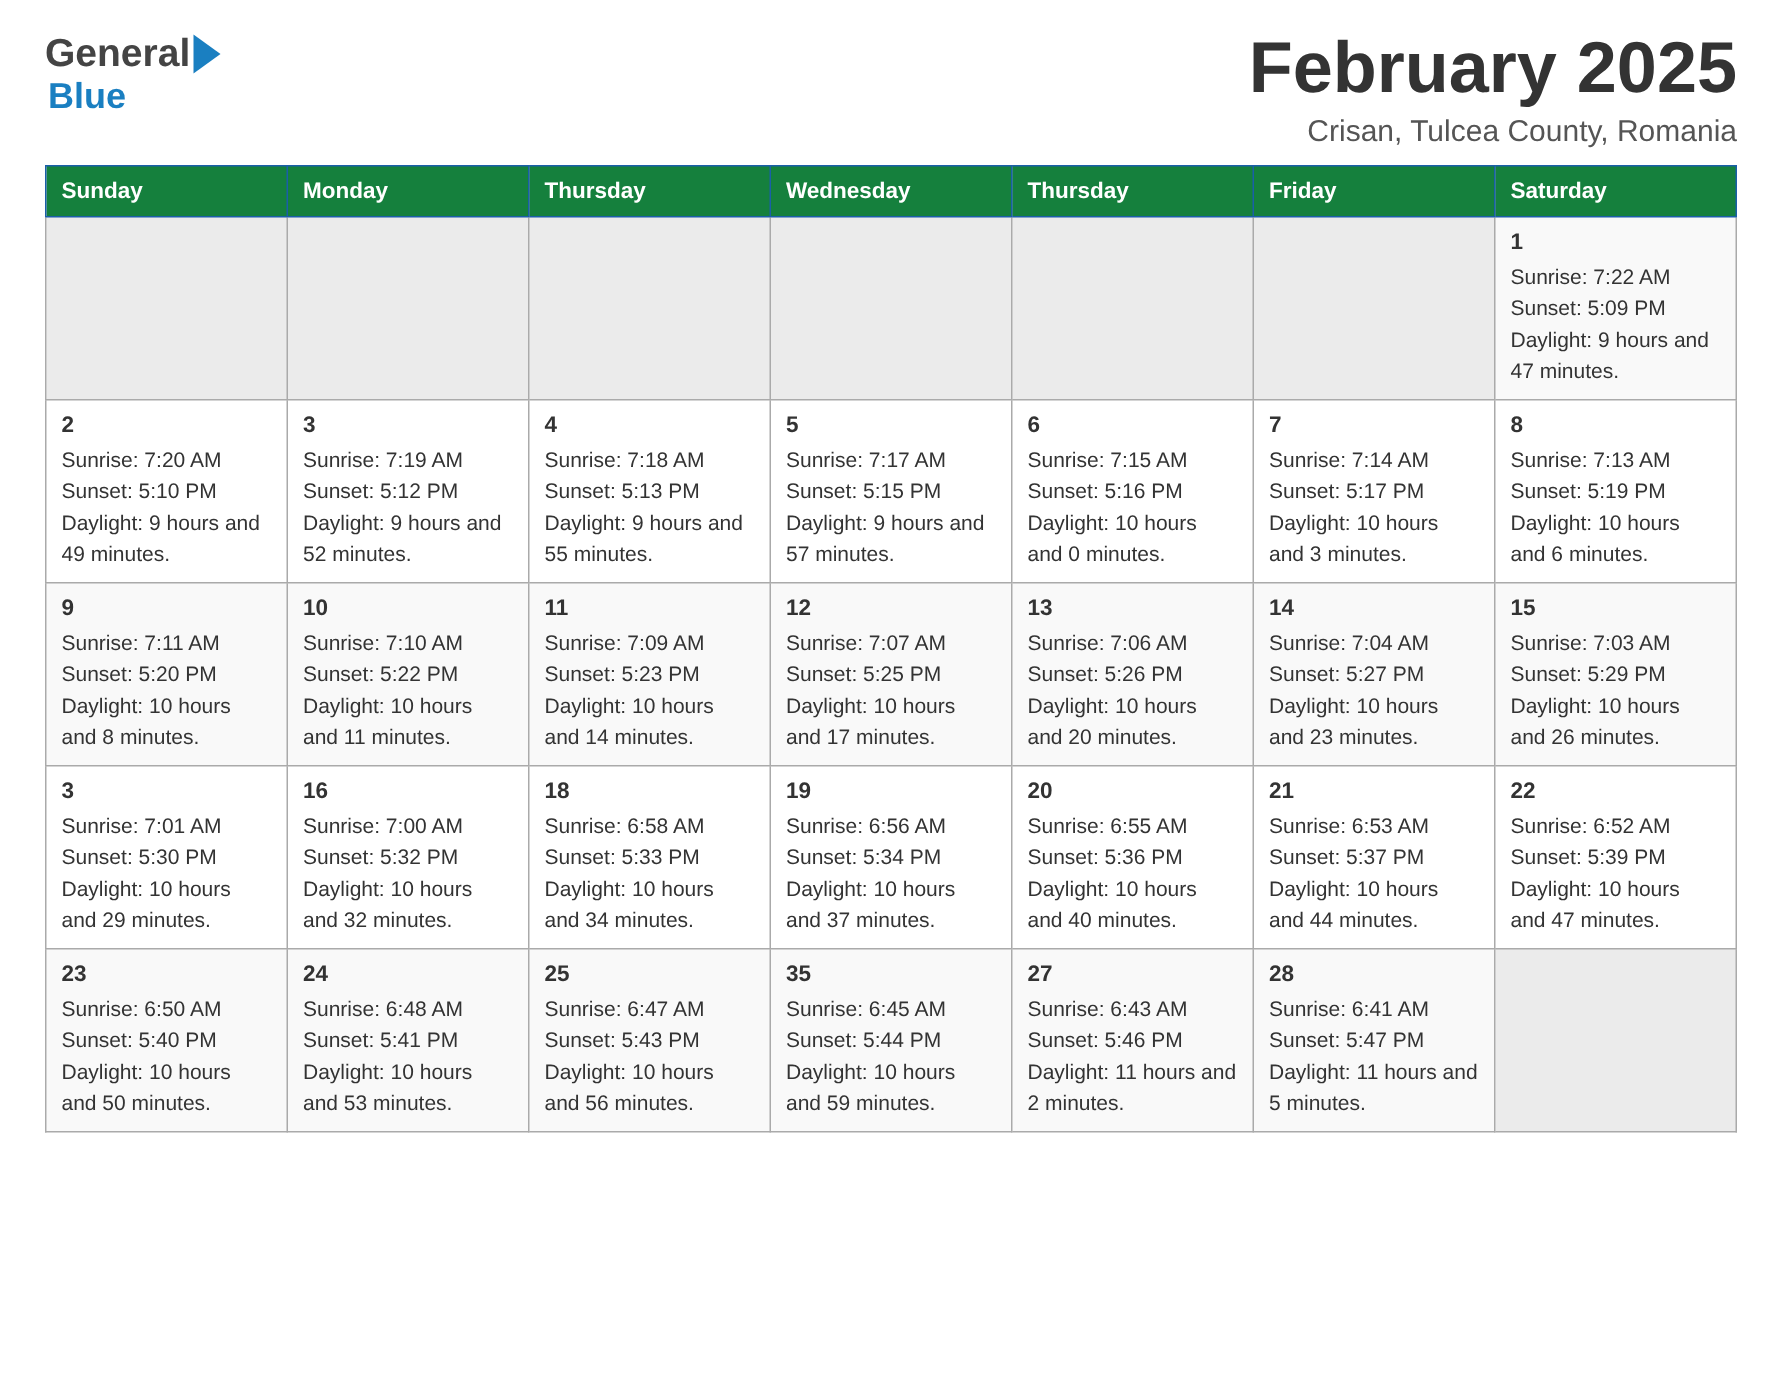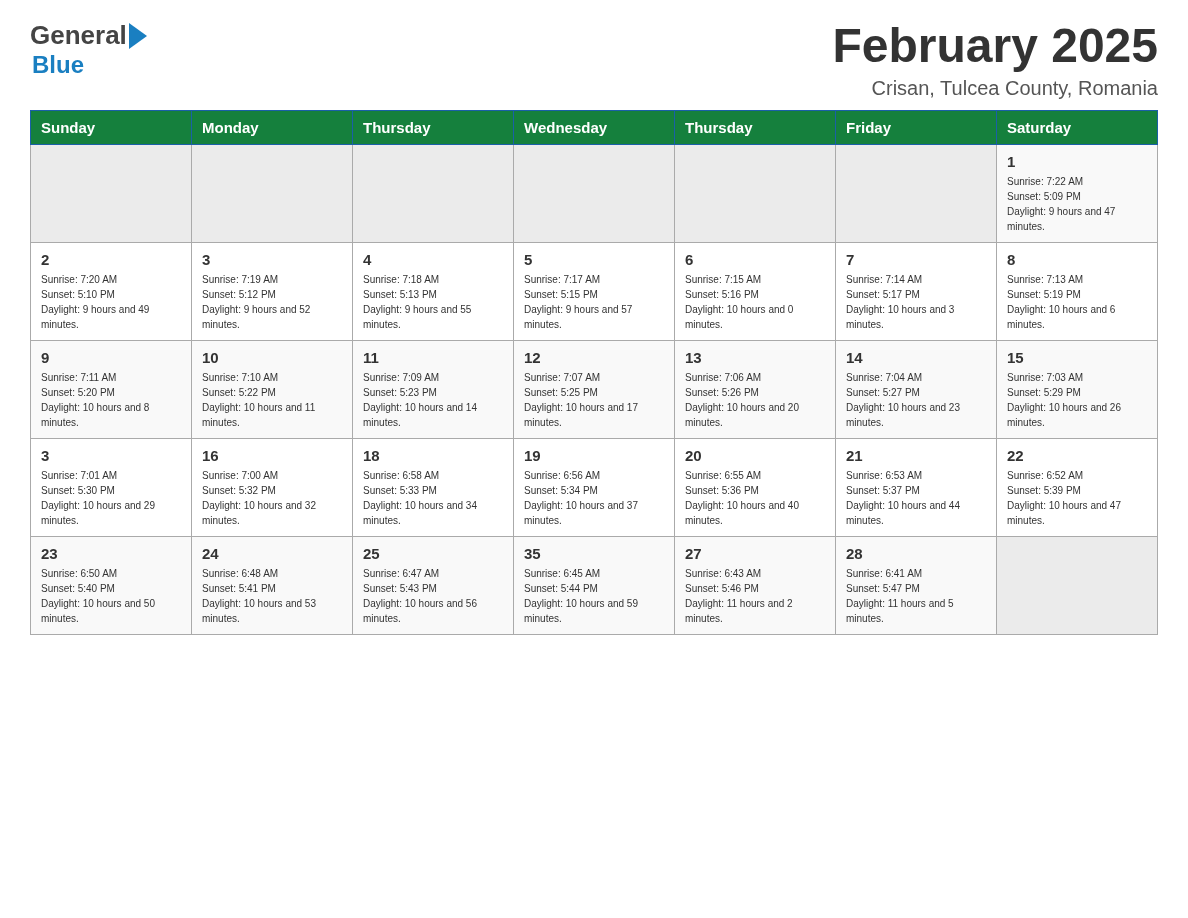--- a/index.html
+++ b/index.html
@@ -60,21 +60,21 @@
     .calendar tbody tr:nth-child(even) td {
       background: #fff;
     }
     .day-number {
       font-size: 15px;
       font-weight: bold;
       display: block;
       margin-bottom: 4px;
     }
     .day-info {
-      font-size: 10px;
+      font-size: 14px;
       line-height: 1.5;
       color: #333;
     }
     .empty-cell {
       background: #f0f0f0 !important;
     }
     .logo-container {
       display: flex;
       flex-direction: column;
       align-items: flex-start;

